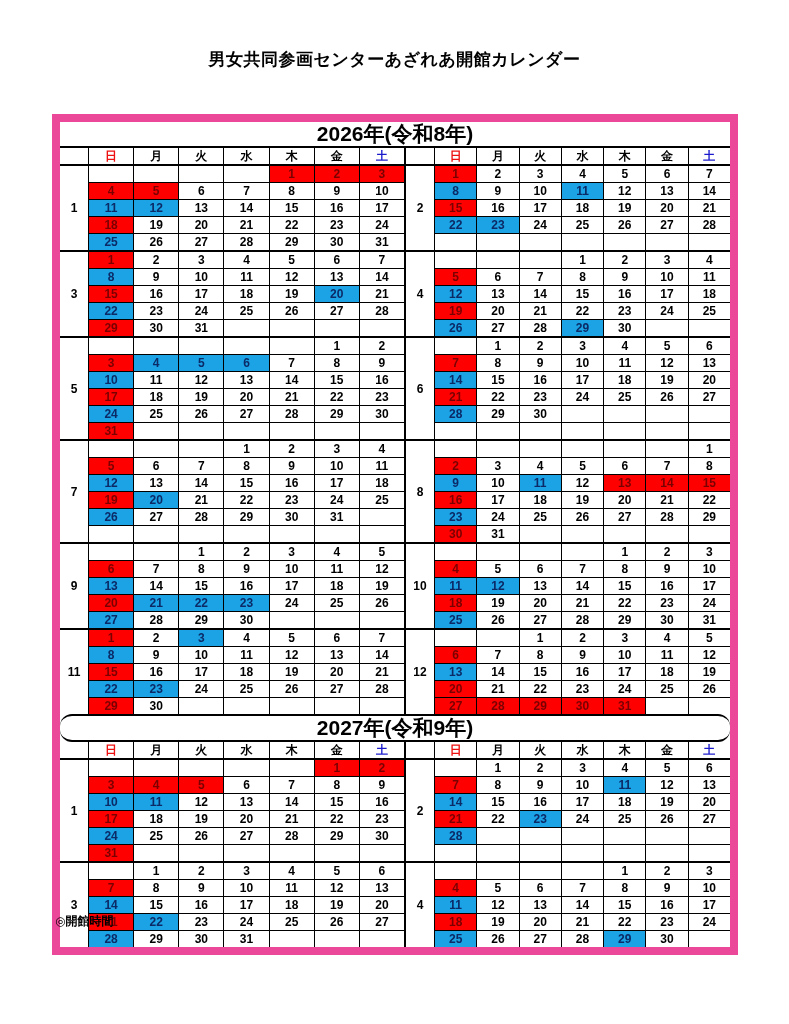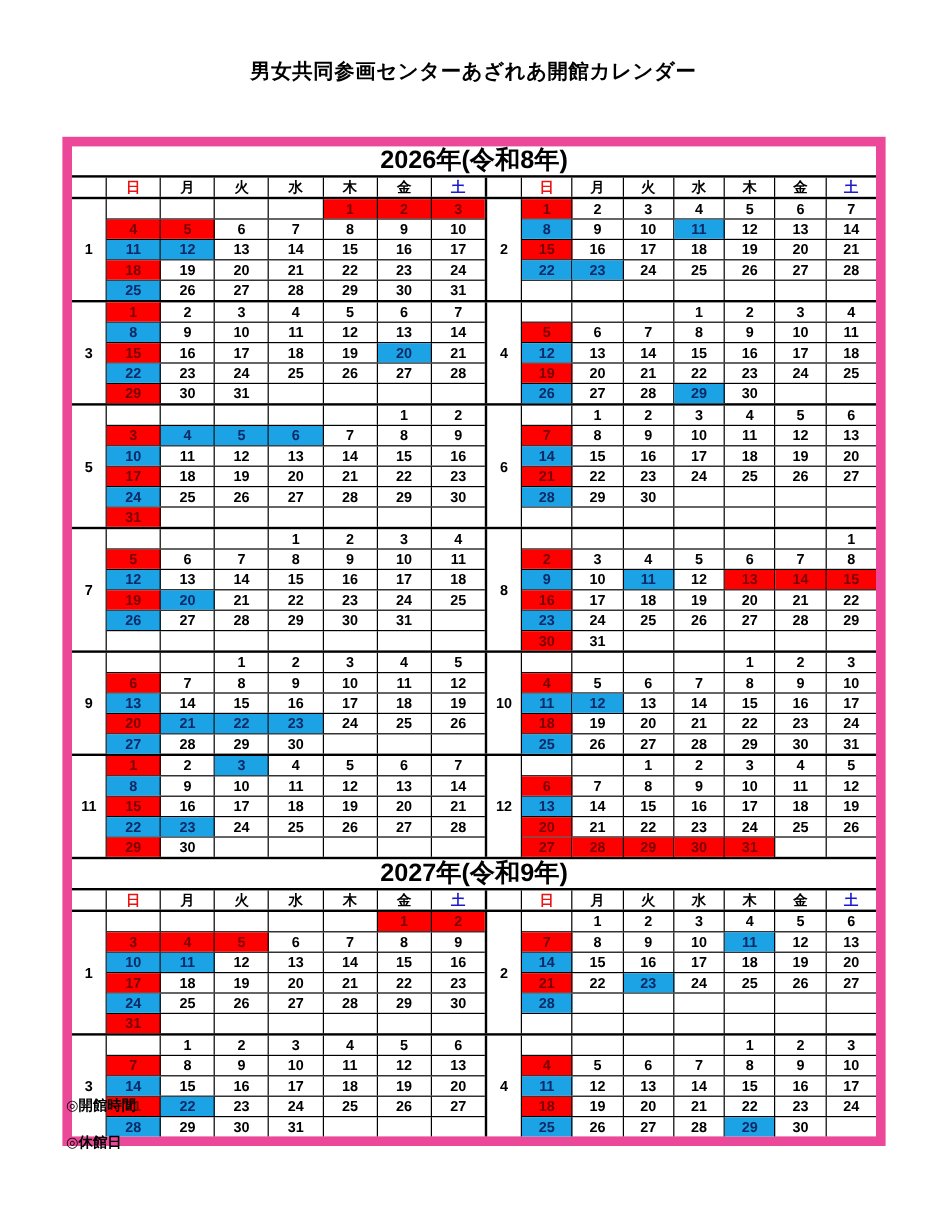--- a/index.html
+++ b/index.html
@@ -708,21 +708,21 @@
             <div class="cell red">28</div>
             <div class="cell red">29</div>
             <div class="cell red">30</div>
             <div class="cell red">31</div>
             <div class="cell"></div>
             <div class="cell"></div>
           </div>
         </div>
       </div>
     </div>
-    <div class="year-title" style="border-top: 2px solid rgb(0, 0, 0);">2027年(令和9年)</div>
+    <div class="year-title" style="border-top: 2px solid rgb(0, 0, 0); border-radius: 12px;">2027年(令和9年)</div>
     <div class="hdr-row">
       <div class="half left">
         <div class="mcol"></div>
         <div class="dcol sun-h">日</div>
         <div class="dcol">月</div>
         <div class="dcol">火</div>
         <div class="dcol">水</div>
         <div class="dcol">木</div>
         <div class="dcol">金</div>
         <div class="dcol sat-h">土</div>
@@ -958,14 +958,13 @@
             <div class="cell"></div>
           </div>
         </div>
       </div>
     </div>
   </div>
 
 <div class="notes">
   <div>◎開館時間</div>
   <div class="gap"></div>
-  <div>◎休館日</div>
 </div>
 
 </body></html>

